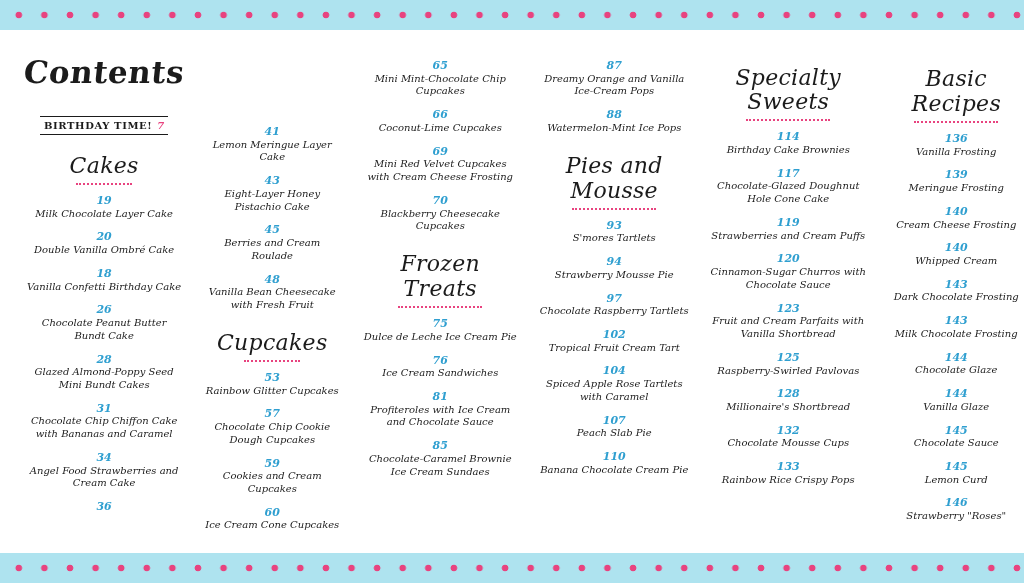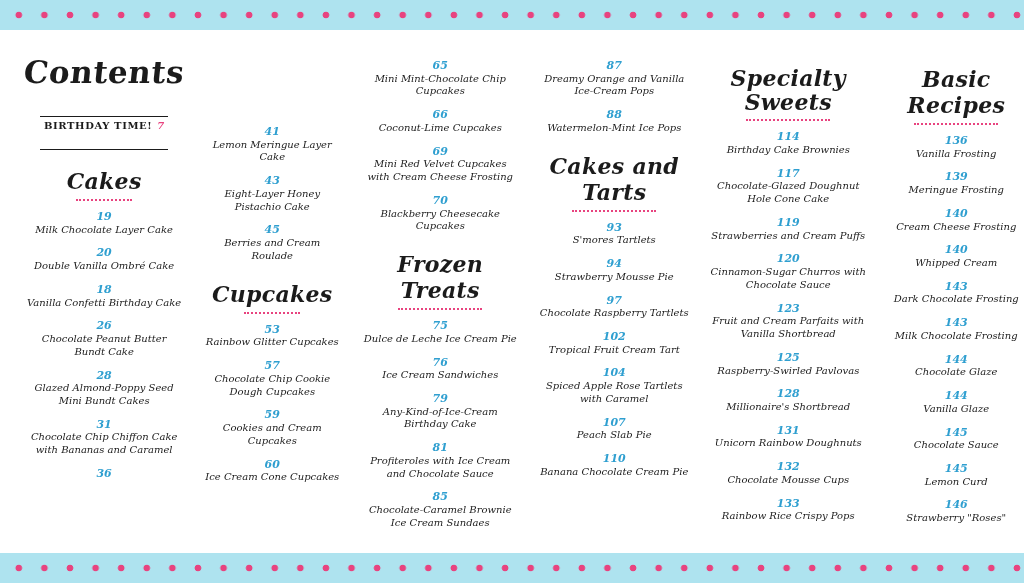--- a/index.html
+++ b/index.html
@@ -54,21 +54,21 @@
     letter-spacing:.5px;
     color:#1b1b1b;
     margin-top:24px;
     margin-bottom:16px;
     transform:skewX(-6deg);
     text-align:center;
   }
   
   .sect{
     font-family:"DejaVu Serif", serif;
-    font-weight:bold;
+    font-weight:normal;
     font-style:italic;
     font-size:22px;
     color:#1b1b1b;
     margin:18px 0 2px 0;
     letter-spacing:.3px;
   }
   .sect.two-line{line-height:1.1;}
   .rule{
     width:56px;height:0;border-top:2px dotted #e8437f;
     margin:5px auto 10px auto;
@@ -95,21 +95,21 @@
     display:block;
     padding:0 2px;
   }
 
   
   .birthday{
     margin:26px auto 4px auto;
     width:128px;
     border-top:1.5px solid #1b1b1b;
     border-bottom:1.5px solid #1b1b1b;
-    padding:3px 0 18px 0;
+    padding:3px 0 3px 0;
     display:flex;align-items:center;justify-content:center;gap:5px;
   }
   .birthday .bt{
     font-family:"DejaVu Serif", serif;
     font-weight:bold;
     font-size:10px;
     letter-spacing:.6px;
     color:#1b1b1b;
   }
   .birthday .bp{
@@ -160,40 +160,48 @@
       </div>
       <div class="entry">
         <span class="pg">28</span>
         <span class="ttl">Glazed Almond-Poppy Seed Mini Bundt Cakes</span>
       </div>
       <div class="entry">
         <span class="pg">31</span>
         <span class="ttl">Chocolate Chip Chiffon Cake with Bananas and Caramel</span>
       </div>
       <div class="entry">
+        <span class="pg">34</span>
+        <span class="ttl">Angel Food Strawberries and Cream Cake</span>
+      </div>
+      <div class="entry">
         <span class="pg">36</span>
 
       </div>
 
     </div>
 
     <div class="col c2">
       <div style="height:88px"></div>
       <div class="entry">
         <span class="pg">41</span>
         <span class="ttl">Lemon Meringue Layer Cake</span>
       </div>
       <div class="entry">
         <span class="pg">43</span>
         <span class="ttl">Eight-Layer Honey Pistachio Cake</span>
       </div>
       <div class="entry">
         <span class="pg">45</span>
         <span class="ttl">Berries and Cream Roulade</span>
       </div>
+      <div class="entry">
+        <span class="pg">48</span>
+        <span class="ttl">Vanilla Bean Cheesecake with Fresh Fruit</span>
+      </div>
 
       <div class="sect">Cupcakes</div>
       <div class="rule"></div>
 
       <div class="entry">
         <span class="pg">53</span>
         <span class="ttl">Rainbow Glitter Cupcakes</span>
       </div>
       <div class="entry">
         <span class="pg">57</span>
@@ -234,24 +242,20 @@
 
       <div class="entry">
         <span class="pg">75</span>
         <span class="ttl">Dulce de Leche Ice Cream Pie</span>
       </div>
       <div class="entry">
         <span class="pg">76</span>
         <span class="ttl">Ice Cream Sandwiches</span>
       </div>
       <div class="entry">
-        <span class="pg">79</span>
-        <span class="ttl">Any-Kind-of-Ice-Cream Birthday Cake</span>
-      </div>
-      <div class="entry">
         <span class="pg">81</span>
         <span class="ttl">Profiteroles with Ice Cream and Chocolate Sauce</span>
       </div>
       <div class="entry">
         <span class="pg">85</span>
         <span class="ttl">Chocolate-Caramel Brownie Ice Cream Sundaes</span>
       </div>
 
     </div>
 
@@ -259,21 +263,21 @@
       <div style="height:22px"></div>
       <div class="entry">
         <span class="pg">87</span>
         <span class="ttl">Dreamy Orange and Vanilla Ice-Cream Pops</span>
       </div>
       <div class="entry">
         <span class="pg">88</span>
         <span class="ttl">Watermelon-Mint Ice Pops</span>
       </div>
 
-      <div class="sect">Cakes and Tarts</div>
+      <div class="sect">Pies and Mousse</div>
       <div class="rule wide"></div>
 
       <div class="entry">
         <span class="pg">93</span>
         <span class="ttl">S'mores Tartlets</span>
       </div>
       <div class="entry">
         <span class="pg">94</span>
         <span class="ttl">Strawberry Mousse Pie</span>
       </div>
@@ -326,24 +330,20 @@
       </div>
       <div class="entry">
         <span class="pg">125</span>
         <span class="ttl">Raspberry-Swirled Pavlovas</span>
       </div>
       <div class="entry">
         <span class="pg">128</span>
         <span class="ttl">Millionaire's Shortbread</span>
       </div>
       <div class="entry">
-        <span class="pg">131</span>
-        <span class="ttl">Unicorn Rainbow Doughnuts</span>
-      </div>
-      <div class="entry">
         <span class="pg">132</span>
         <span class="ttl">Chocolate Mousse Cups</span>
       </div>
       <div class="entry">
         <span class="pg">133</span>
         <span class="ttl">Rainbow Rice Crispy Pops</span>
       </div>
     </div>
 
     <div class="col c6">

